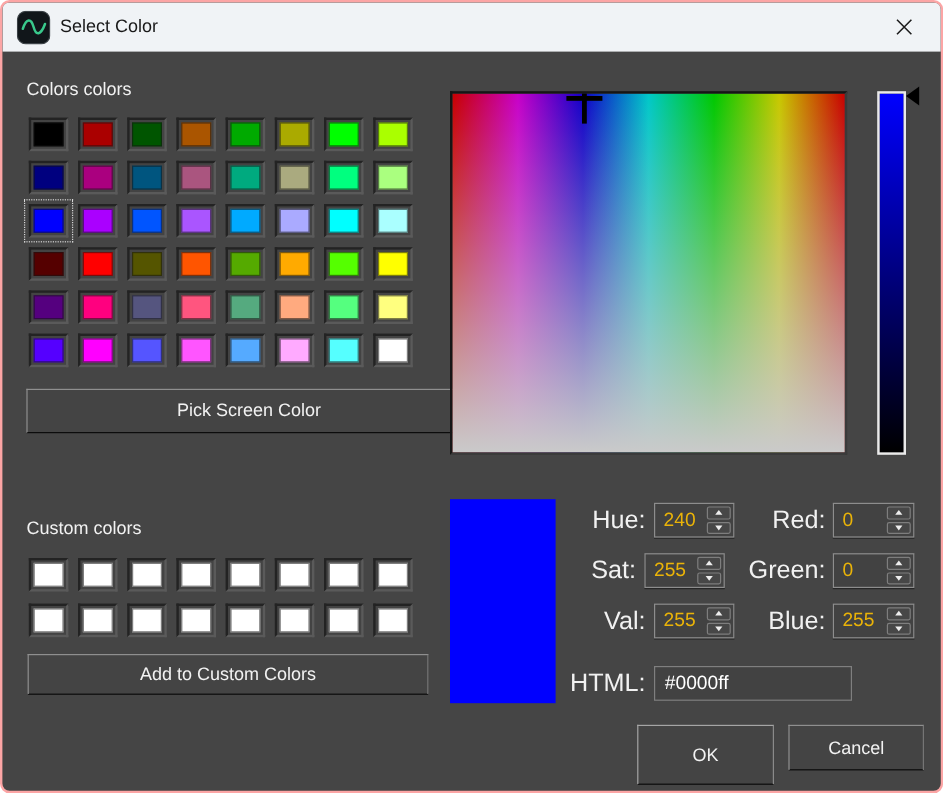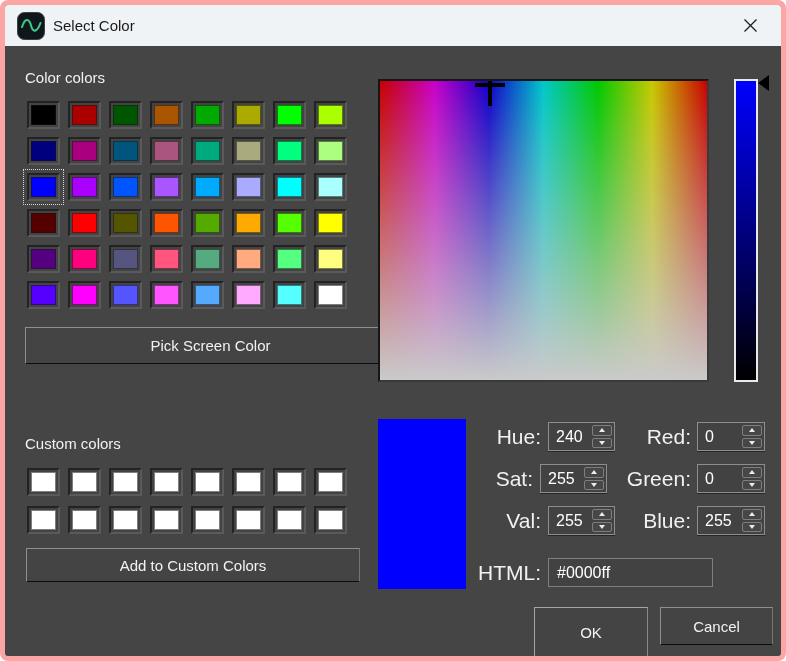--- a/index.html
+++ b/index.html
@@ -1,18 +1,18 @@
 <!DOCTYPE html>
 <html><head>
 <meta charset="utf-8">
 <style>
   html,body{margin:0;padding:0;background:#ffffff;font-family:"Liberation Sans","DejaVu Sans",sans-serif;}
   .dialog{
     position:relative;width:786px;height:661px;box-sizing:border-box;
-    background:#454545;border:5px solid #fca5a5;border-radius:8px;overflow:hidden;
+    background:#454545;border:2px solid #fca5a5;border-radius:8px;overflow:hidden;
   }
   
   .titlebar{position:absolute;left:0;top:0;width:100%;height:41px;background:#f0f3f6;display:flex;align-items:center;}
   .app-icon{margin-left:12px;width:28px;height:28px;flex:0 0 auto;}
   .win-title{margin-left:8px;font-size:15px;color:#191919;}
   .close-btn{position:absolute;right:8px;top:3px;width:46px;height:34px;display:flex;align-items:center;justify-content:center;cursor:default;}
   
   .sect-label{position:absolute;font-size:15px;color:#f1f1f1;}
   
   .grid{position:absolute;display:grid;}
@@ -58,21 +58,21 @@
   .field{position:absolute;display:flex;align-items:center;height:29px;}
   .flabel{font-size:21px;color:#f1f1f1;text-align:right;flex:0 0 auto;}
   .f-hsv .flabel,.f-html .flabel{width:86px;margin-right:7px;}
   .f-rgb .flabel{width:88px;margin-right:6px;}
   .spin{
     box-sizing:border-box;width:67px;height:29px;border:1px solid #8d8d8d;background:#424242;
     display:flex;align-items:stretch;box-shadow:0 1px 0 rgba(0,0,0,.45);
   }
   .f-rgb .spin{width:68px;}
   .spin-val{
-    flex:1;min-width:0;border:none;background:transparent;color:#ffffff;font-size:16px;
+    flex:1;min-width:0;border:none;background:transparent;color:#eab308;font-size:16px;
     padding:0 0 0 7px;font-family:"Liberation Sans","DejaVu Sans",sans-serif;outline:none;
   }
   .spin-btns{width:20px;display:flex;flex-direction:column;padding:2px 2px;gap:2px;}
   .spin-btn{flex:1;box-sizing:border-box;border:1px solid #7e7e7e;border-radius:2px;background:#474747;
     display:flex;align-items:center;justify-content:center;}
   .tri-up{width:0;height:0;border-left:3px solid transparent;border-right:3px solid transparent;border-bottom:4px solid #ededed;}
   .tri-down{width:0;height:0;border-left:3px solid transparent;border-right:3px solid transparent;border-top:4px solid #ededed;}
   .lineedit{
     box-sizing:border-box;width:165px;height:29px;border:1px solid #7f7f7f;background:#424242;
     color:#ffffff;font-size:16px;padding:0 0 0 8px;outline:none;
@@ -90,21 +90,21 @@
       <path d="M5 15 C 8 6, 12 6, 14 13.5 C 16 21, 20 20.5, 23.5 11" fill="none" stroke="#39c98c" stroke-width="2.1" stroke-linecap="round"></path>
     </svg>
     <span class="win-title">Select Color</span>
     <div class="close-btn">
       <svg width="15" height="15" viewBox="0 0 15 15">
         <path d="M1.5 1.5 L13.5 13.5 M13.5 1.5 L1.5 13.5" stroke="#1c1c1c" stroke-width="1.3" fill="none"></path>
       </svg>
     </div>
   </div>
 
-  <div class="sect-label" style="left:20px;top:64px;">Color colors</div>
+  <div class="sect-label" style="left:20px;top:64px;">Colors colors</div>
   <div class="grid grid-basic">
       <div class="well">
         <div class="well-fill" style="background: rgb(0, 0, 0);"></div>
       </div>
       <div class="well">
         <div class="well-fill" style="background: rgb(170, 0, 0);"></div>
       </div>
       <div class="well">
         <div class="well-fill" style="background: rgb(0, 85, 0);"></div>
       </div>

